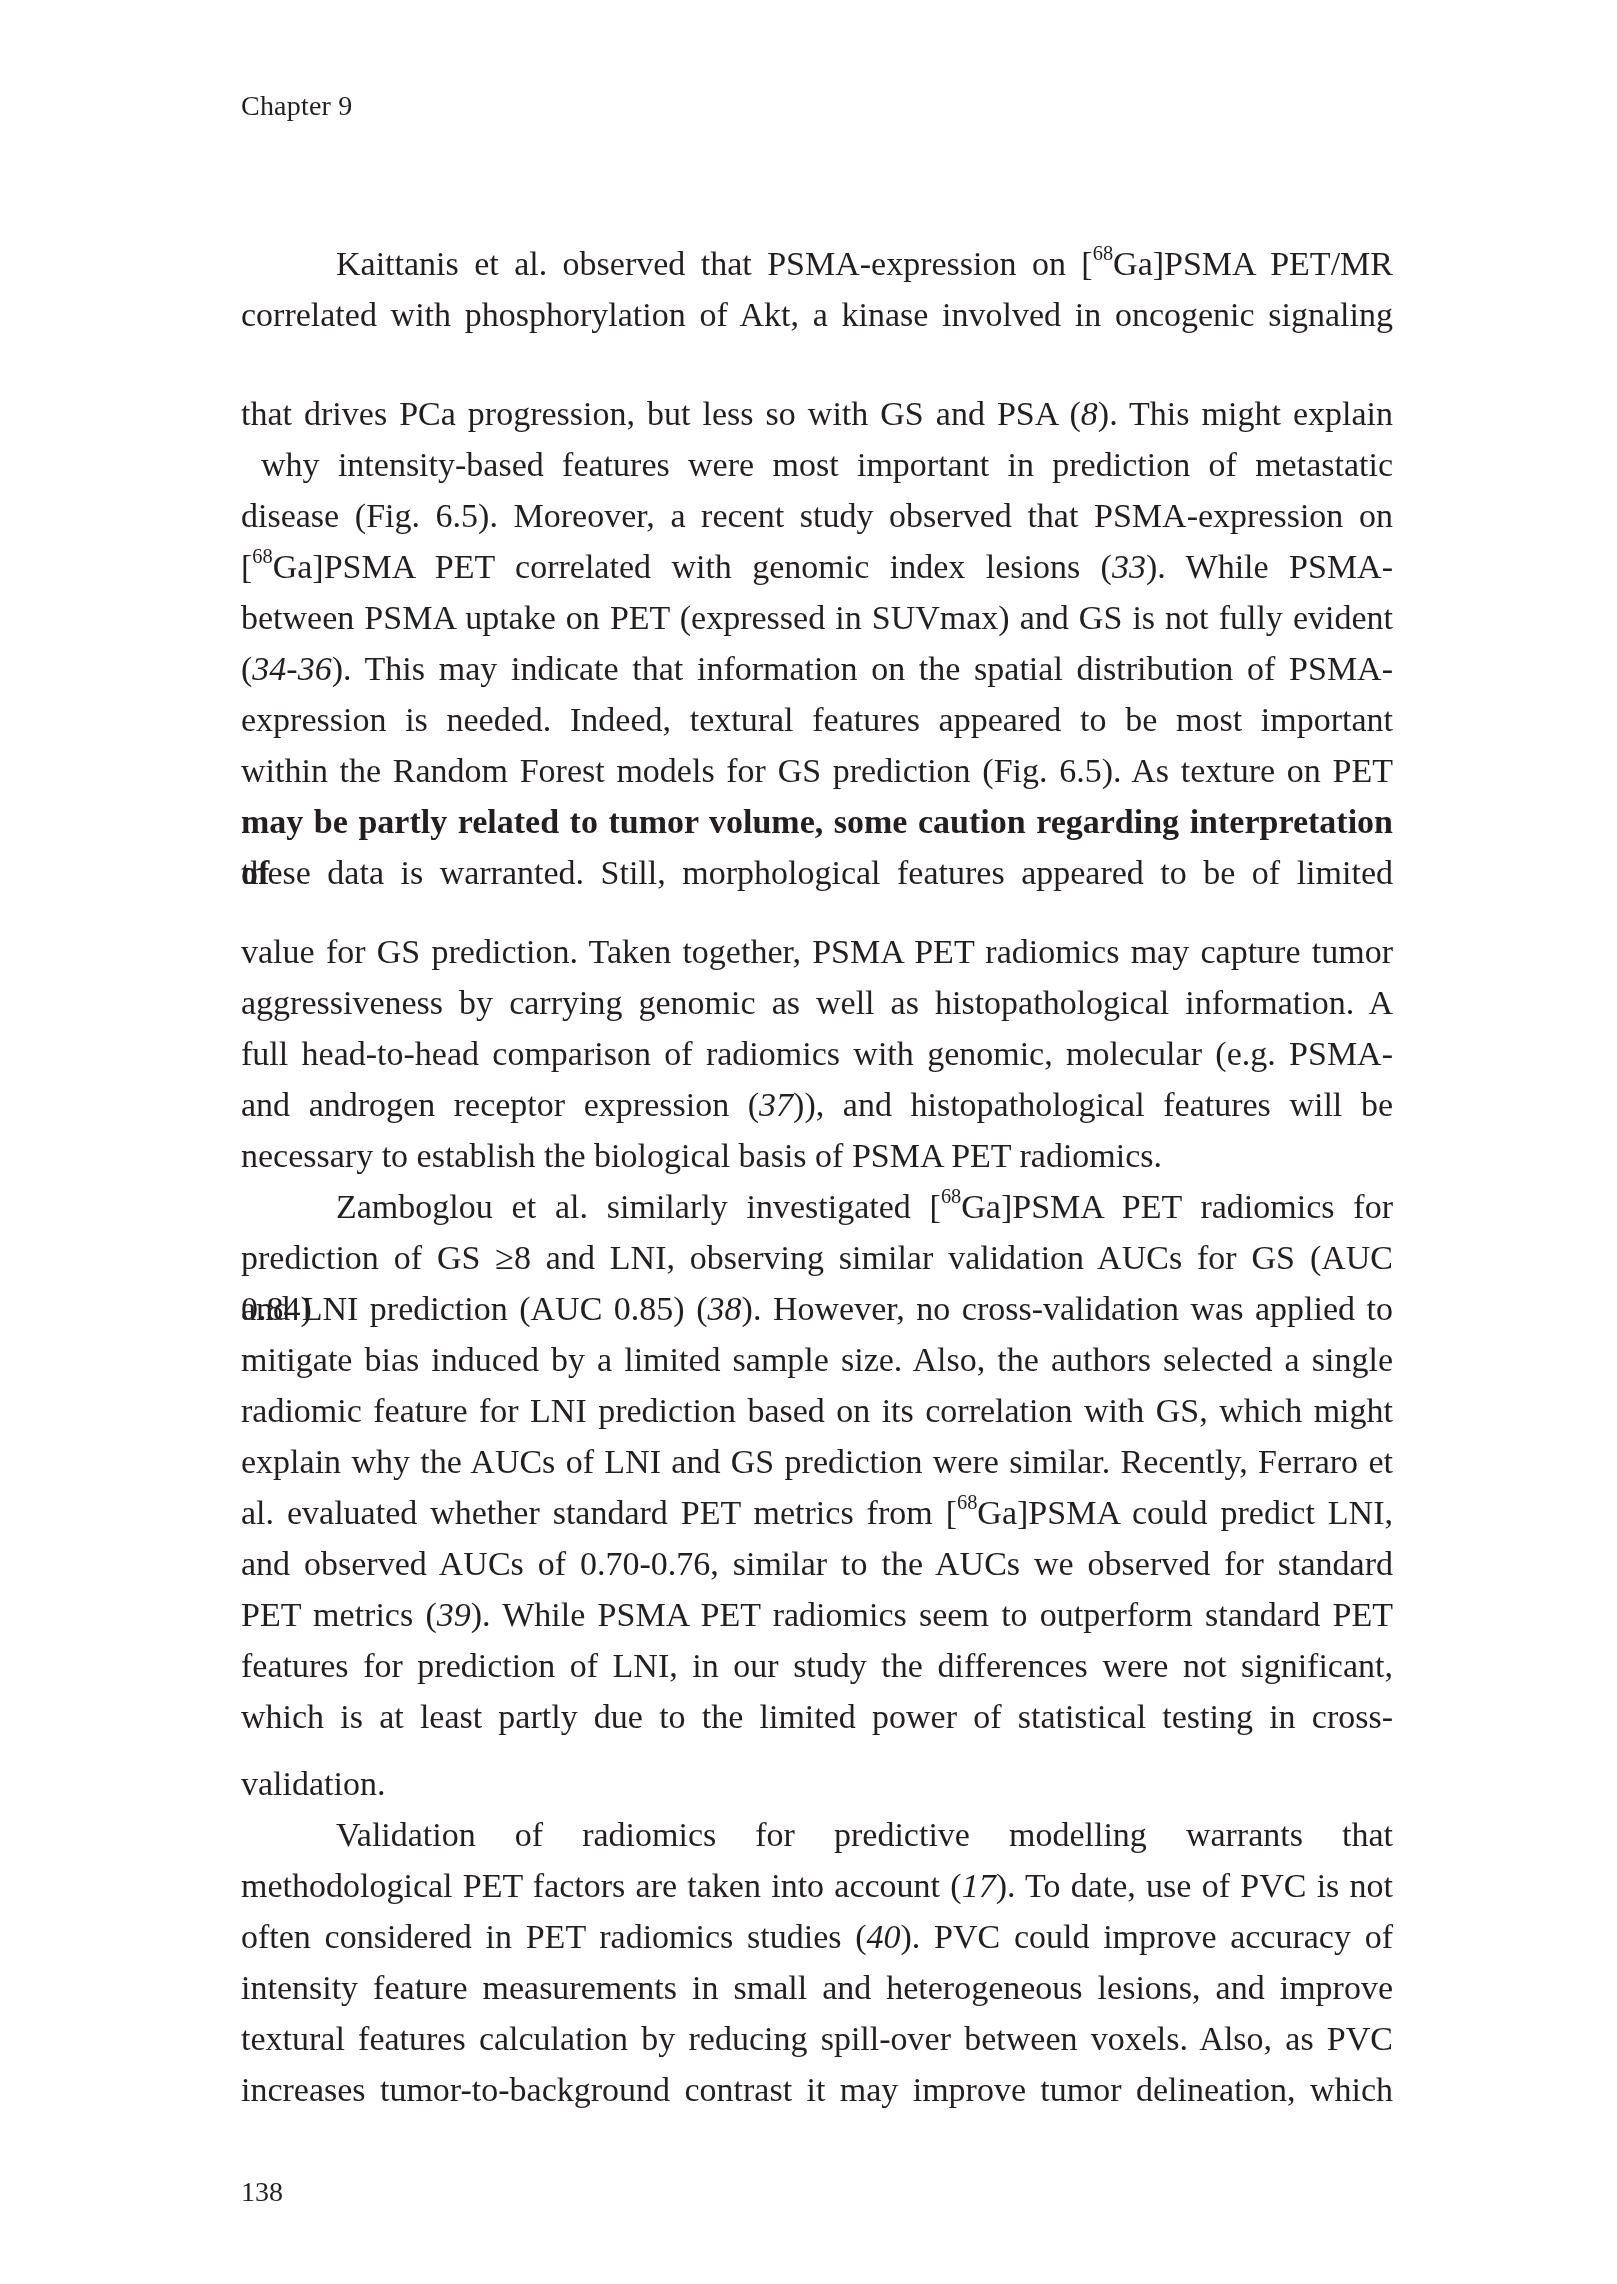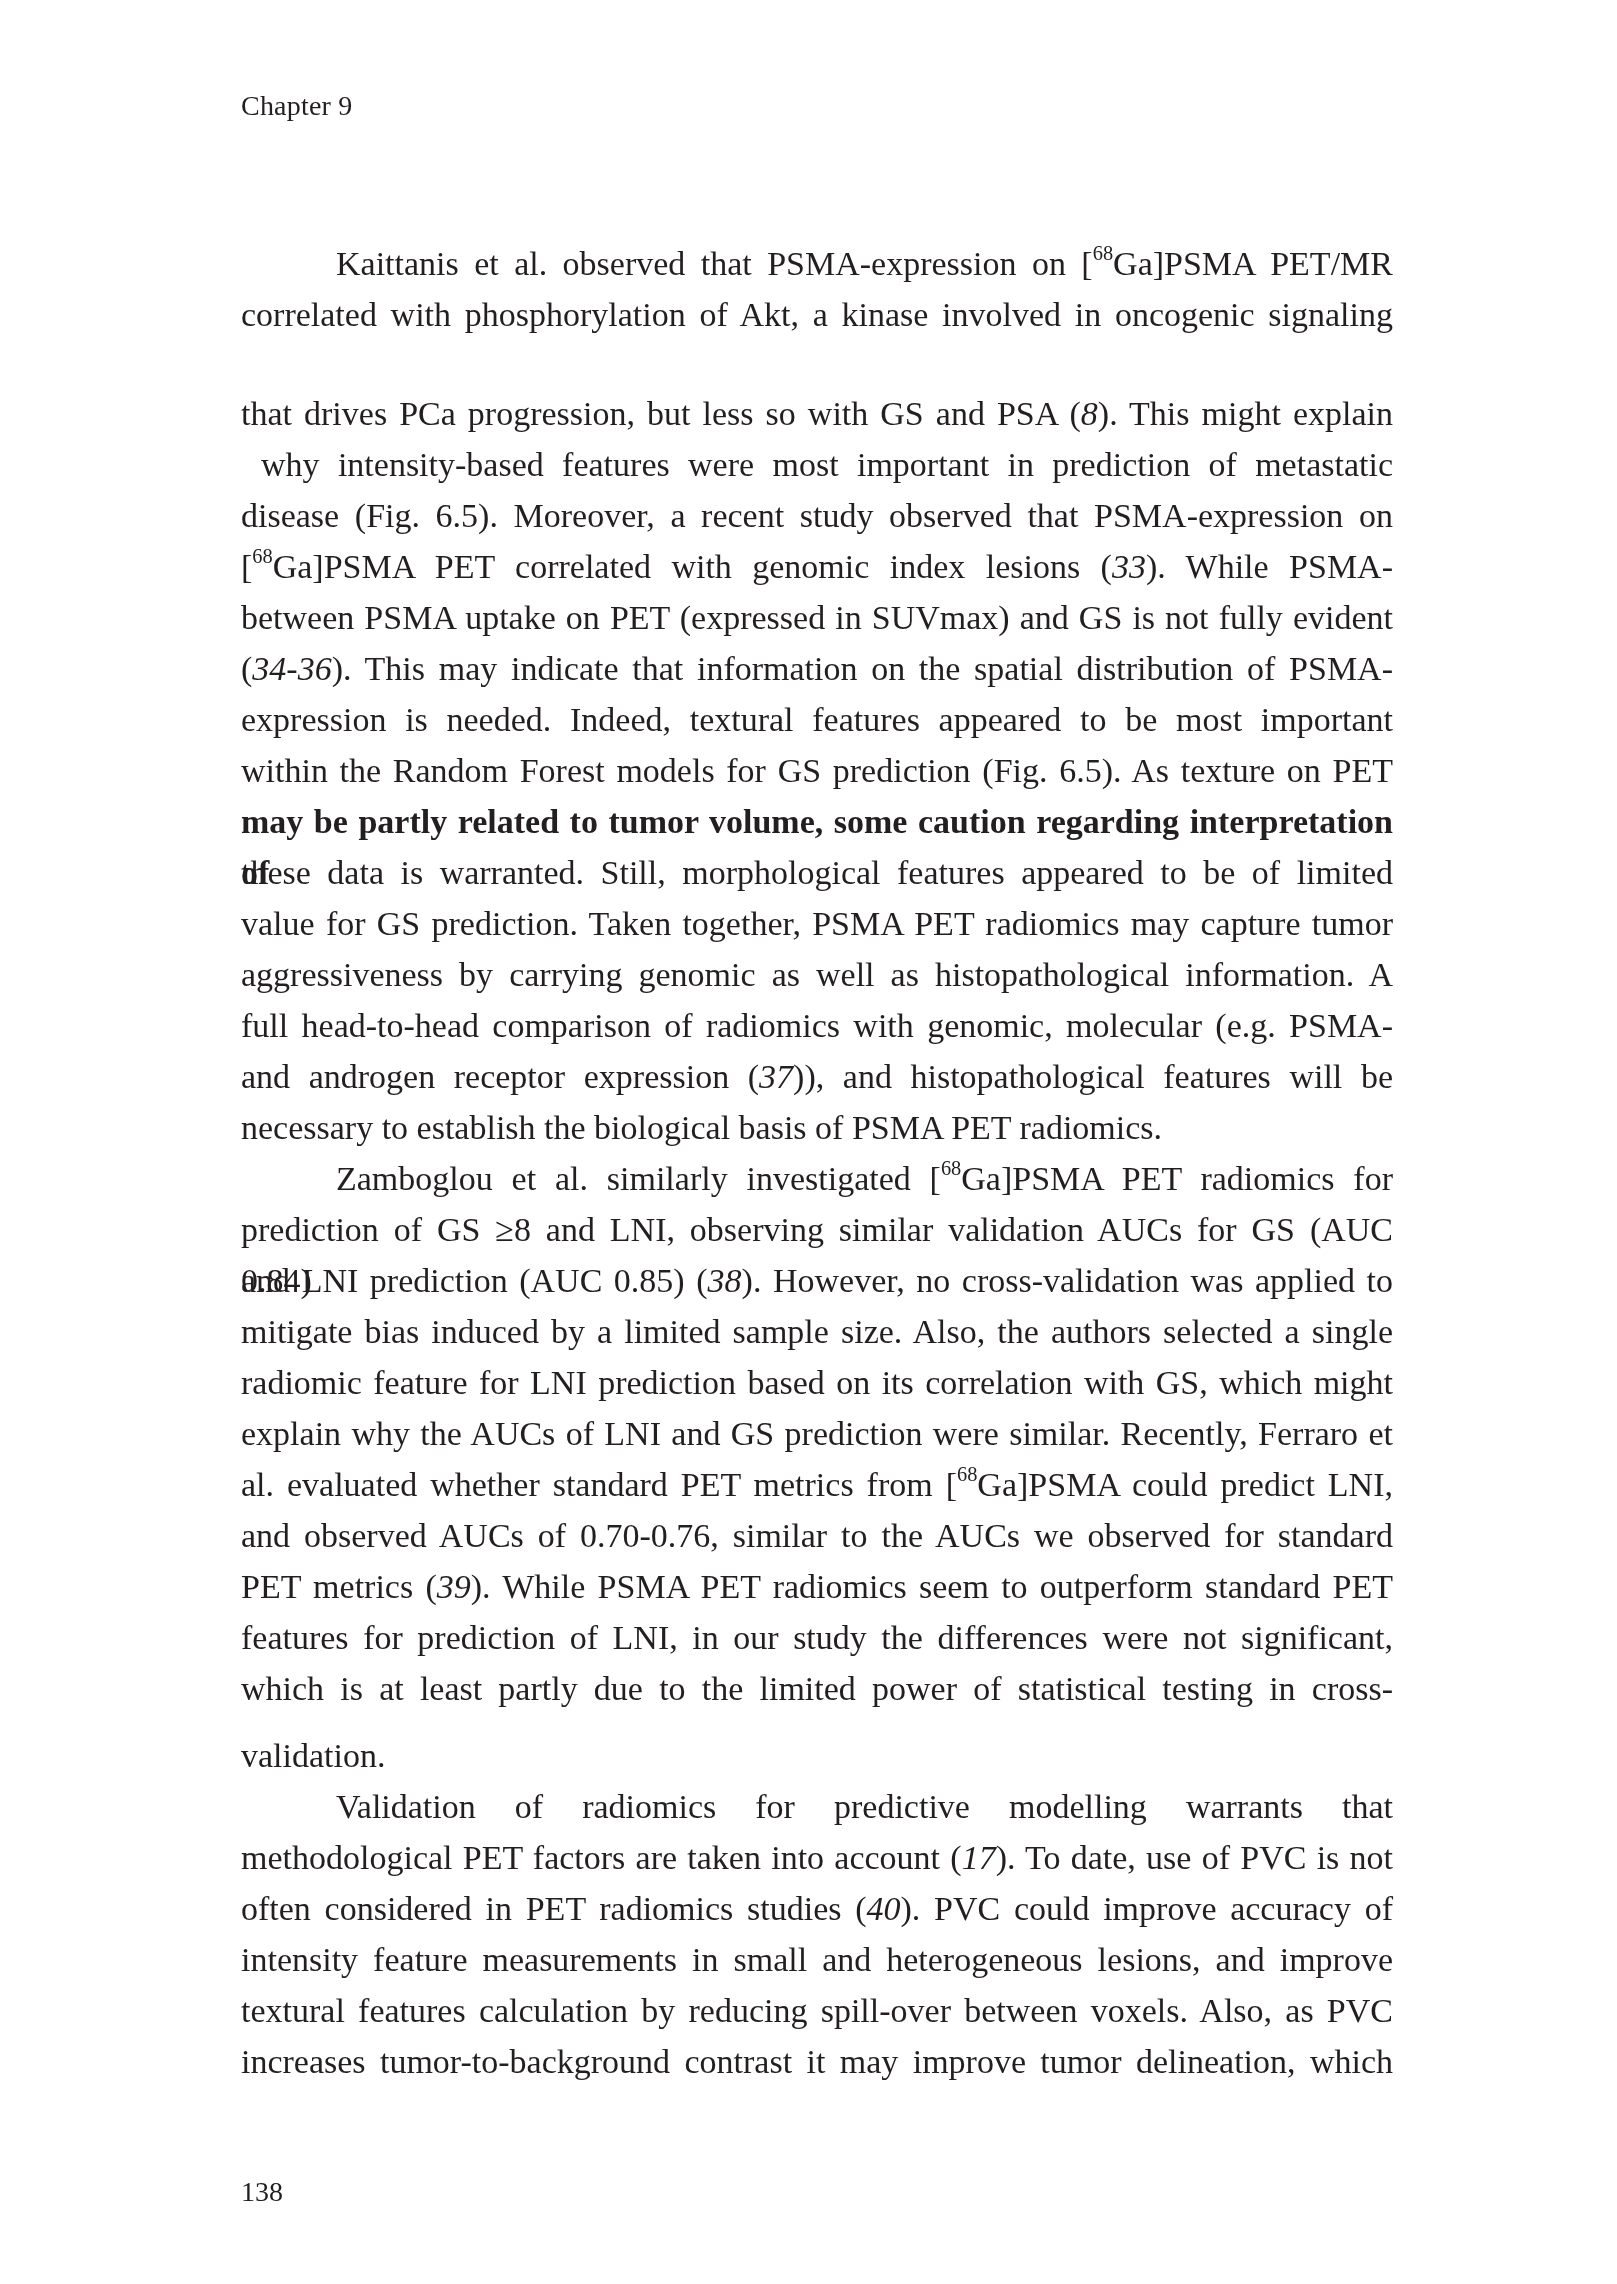--- a/index.html
+++ b/index.html
@@ -26,21 +26,21 @@
       <div class="ln" style="white-space: normal; height: 51px; margin-top: 48px;">that drives PCa progression, but less so with GS and PSA (<i>8</i>). This might explain</div>
       <div class="ln" style="white-space: normal; height: 51px; margin-left: 20px;">why intensity-based features were most important in prediction of metastatic</div>
       <div class="ln" style="white-space: normal; height: 51px;">disease (Fig. 6.5). Moreover, a recent study observed that PSMA-expression on</div>
       <div class="ln" style="white-space: normal; height: 51px;">[<sup>68</sup>Ga]PSMA PET correlated with genomic index lesions (<i>33</i>). While PSMA-</div>
       <div class="ln" style="white-space: normal; height: 51px;">between PSMA uptake on PET (expressed in SUVmax) and GS is not fully evident</div>
       <div class="ln" style="white-space: normal; height: 51px;">(<i>34-36</i>). This may indicate that information on the spatial distribution of PSMA-</div>
       <div class="ln" style="white-space: normal; height: 51px;">expression is needed. Indeed, textural features appeared to be most important</div>
       <div class="ln" style="white-space: normal; height: 51px; font-family: Liberation Serif, serif;">within the Random Forest models for GS prediction (Fig. 6.5). As texture on PET</div>
       <div class="ln" style="white-space: normal; height: 51px; font-weight: bold;">may be partly related to tumor volume, some caution regarding interpretation of</div>
       <div class="ln" style="white-space: normal; height: 51px;">these data is warranted. Still, morphological features appeared to be of limited</div>
-      <div class="ln" style="white-space: normal; height: 51px;">value for GS prediction. Taken together, PSMA PET radiomics may capture tumor</div>
+      <div class="ln" style="white-space: normal; height: 51px; margin-top: 28px;">value for GS prediction. Taken together, PSMA PET radiomics may capture tumor</div>
       <div class="ln" style="white-space: normal; height: 51px;">aggressiveness by carrying genomic as well as histopathological information. A</div>
       <div class="ln" style="white-space: normal; height: 51px;">full head-to-head comparison of radiomics with genomic, molecular (e.g. PSMA-</div>
       <div class="ln" style="white-space: normal; height: 51px;">and androgen receptor expression (<i>37</i>)), and histopathological features will be</div>
       <div class="ln last" style="white-space: normal; height: 51px;">necessary to establish the biological basis of PSMA PET radiomics.</div>
     </div>
     <div>
       <div class="ln indent" style="white-space: normal; height: 51px;">Zamboglou et al. similarly investigated [<sup>68</sup>Ga]PSMA PET radiomics for</div>
       <div class="ln" style="white-space: normal; height: 51px;">prediction of GS ≥8 and LNI, observing similar validation AUCs for GS (AUC 0.84)</div>
       <div class="ln" style="white-space: normal; height: 51px;">and LNI prediction (AUC 0.85) (<i>38</i>). However, no cross-validation was applied to</div>
       <div class="ln" style="white-space: normal; height: 51px;">mitigate bias induced by a limited sample size. Also, the authors selected a single</div>

